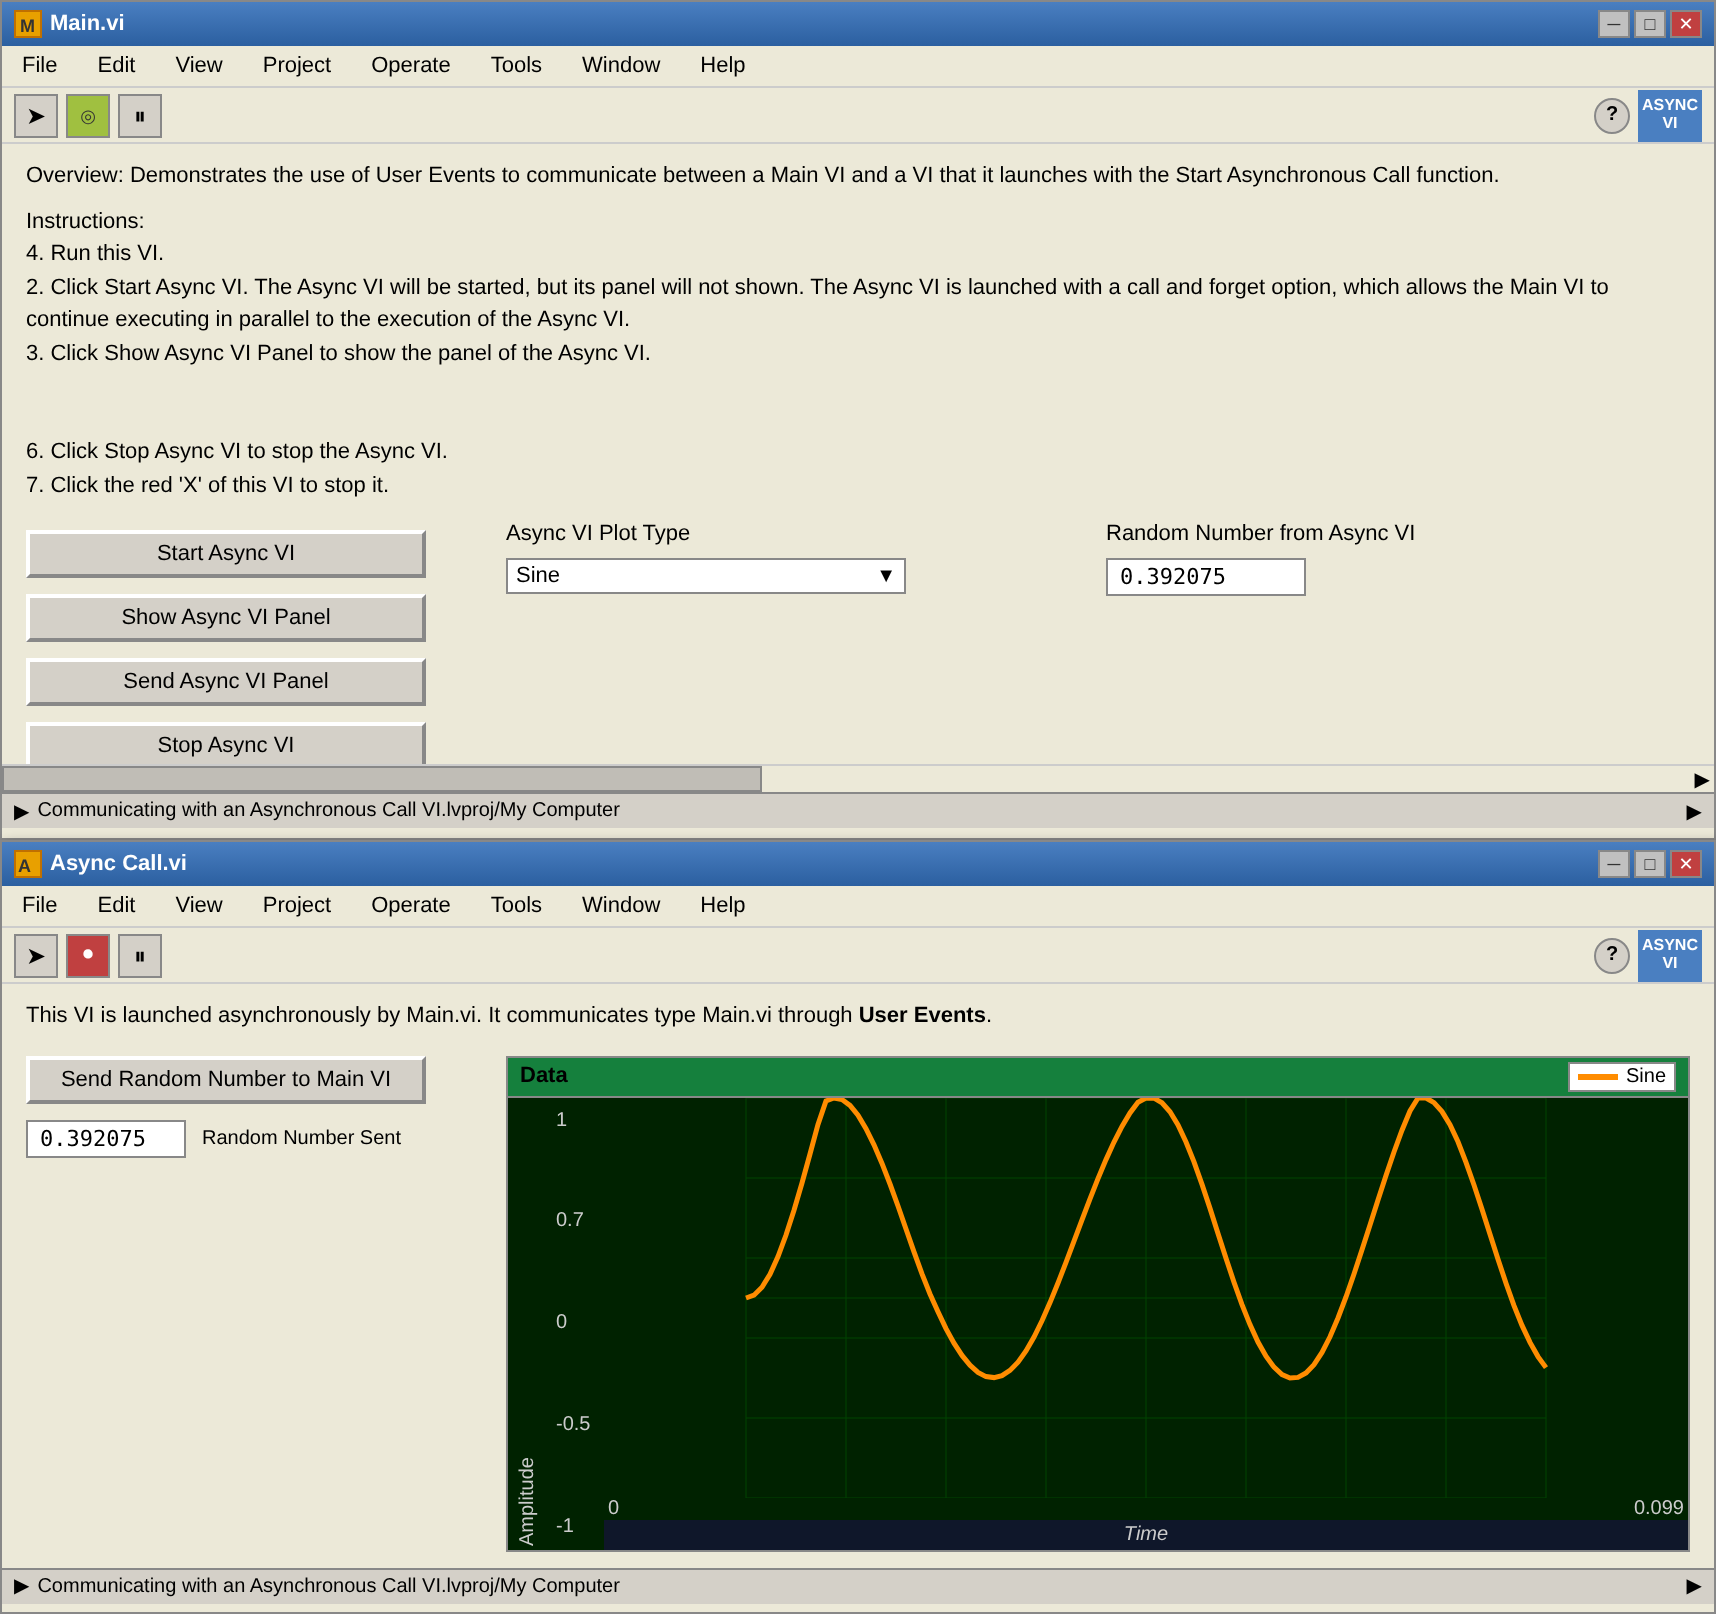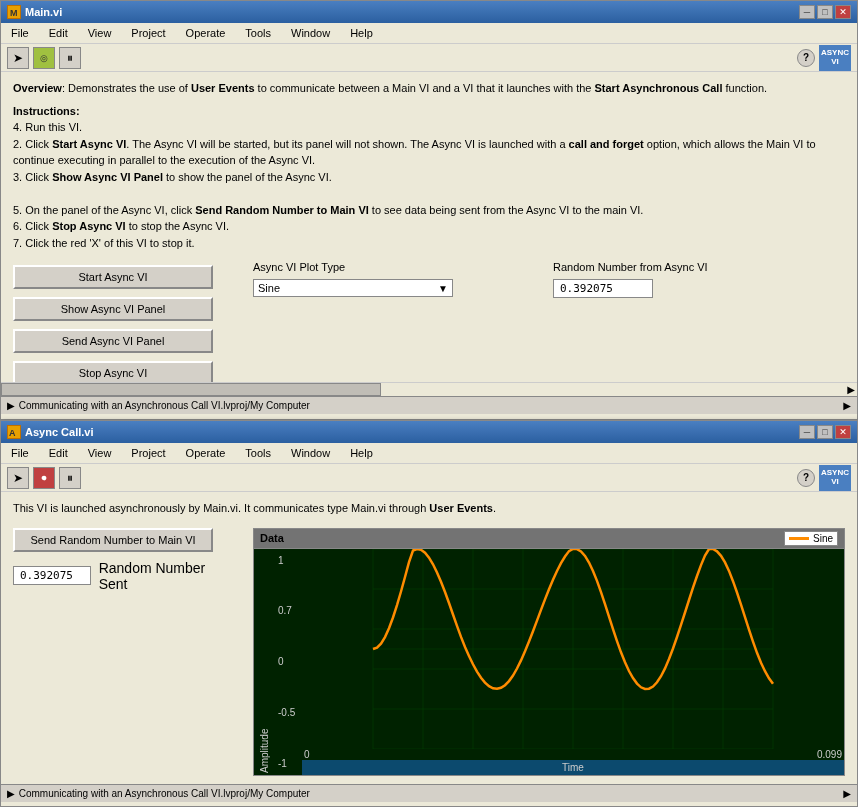--- a/index.html
+++ b/index.html
@@ -144,21 +144,21 @@
       width: 858px;
       height: 387px;
     }
 
     
     .overview-text {
       font-size: 11px;
       line-height: 1.5;
       margin-bottom: 6px;
     }
-    .overview-text b { font-weight: bold; text-align: center; }
+    .overview-text b { font-weight: normal; text-align: center; }
 
     
     .vi-button {
       display: block;
       width: 200px;
       padding: 4px 8px;
       margin: 4px 0;
       background: #d4d0c8;
       border: 2px solid #888;
       border-top-color: #fff;
@@ -269,27 +269,27 @@
     }
     .num-field {
       background: white;
       border: 1px solid #888;
       padding: 2px 6px;
       width: 80px;
       font-size: 11px;
       font-family: monospace;
     }
     .sent-label {
-      font-size: 14px;
+      font-size: 10px;
     }
     .chart-header {
       display: flex;
       justify-content: space-between;
       align-items: center;
-      background: #737373;
+      background: #15803d;
       border-bottom: 1px solid #888;
       padding: 2px 6px;
       gap: 48px;
     }
     .chart-title { font-size: 11px; font-weight: bold; }
     .chart-legend {
       display: flex;
       align-items: center;
       gap: 4px;
       background: white;
@@ -348,21 +348,21 @@
   <div class="content" style="height: 310px; overflow-y: auto;">
     <div class="overview-text">
       <span><b>Overview</b></span><span>: Demonstrates the use of </span><b>User Events</b><span> to communicate between a Main VI and a VI that it launches with the </span><b>Start Asynchronous Call</b><span> function.</span>
     </div>
     <div class="overview-text">
       <b>Instructions:</b><br>
       <span>4. Run this VI.</span><br>
       <span>2. Click <b>Start Async VI</b>. The Async VI will be started, but its panel will not shown. The Async VI is launched with a <b>call and forget</b> option, which allows the Main VI to continue executing in parallel to the execution of the Async VI.</span><br>
       <span>3. Click <b>Show Async VI Panel</b> to show the panel of the Async VI.</span><br>
       <br>
-      <span>5. On the panel of the Async VI, click <b>Send Random Number to Main VI</b> to see data being sent from the Async VI to the main VI.</span><br>
+      <br>
       <span>6. Click <b>Stop Async VI</b> to stop the Async VI.</span><br>
       <span>7. Click the red 'X' of this VI to stop it.</span>
     </div>
 
     <div class="controls-area">
       <div class="button-group">
         <button class="vi-button">Start Async VI</button>
         <button class="vi-button">Show Async VI Panel</button>
         <button class="vi-button">Send Async VI Panel</button>
         <button class="vi-button">Stop Async VI</button>
@@ -505,21 +505,21 @@
                   320,38.7 324,27.0 328,16.1 332,6.5 336,0.0 340,0.0 344,2.3 348,6.8 352,13.4 356,21.9
                   360,32.2 364,43.5 368,55.6 372,68.1 376,80.6 380,92.6 384,103.8 388,113.7 392,122.2 396,129.3 400,134.8
                 "></polyline>
             </svg>
 
             <div style="display:flex; justify-content:space-between; padding:0 2px; color:#ccc; font-size:10px; background:#002200;">
               <span>0</span>
               <span>0.099</span>
             </div>
 
-            <div style="text-align:center; color:#ccc; font-size:10px; background:#0c4a6e; padding:2px;">Time</div>
+            <div style="text-align:center; color:#ccc; font-size:10px; background:#0f172a; padding:2px;font-style:italic;">Time</div>
           </div>
         </div>
       </div>
     </div>
   </div>
 
   <div class="status-bar">
     <span class="status-arrow">▶</span>
     <span>Communicating with an Asynchronous Call VI.lvproj/My Computer</span>
     <span style="margin-left:auto; font-size:10px;">▶</span>

